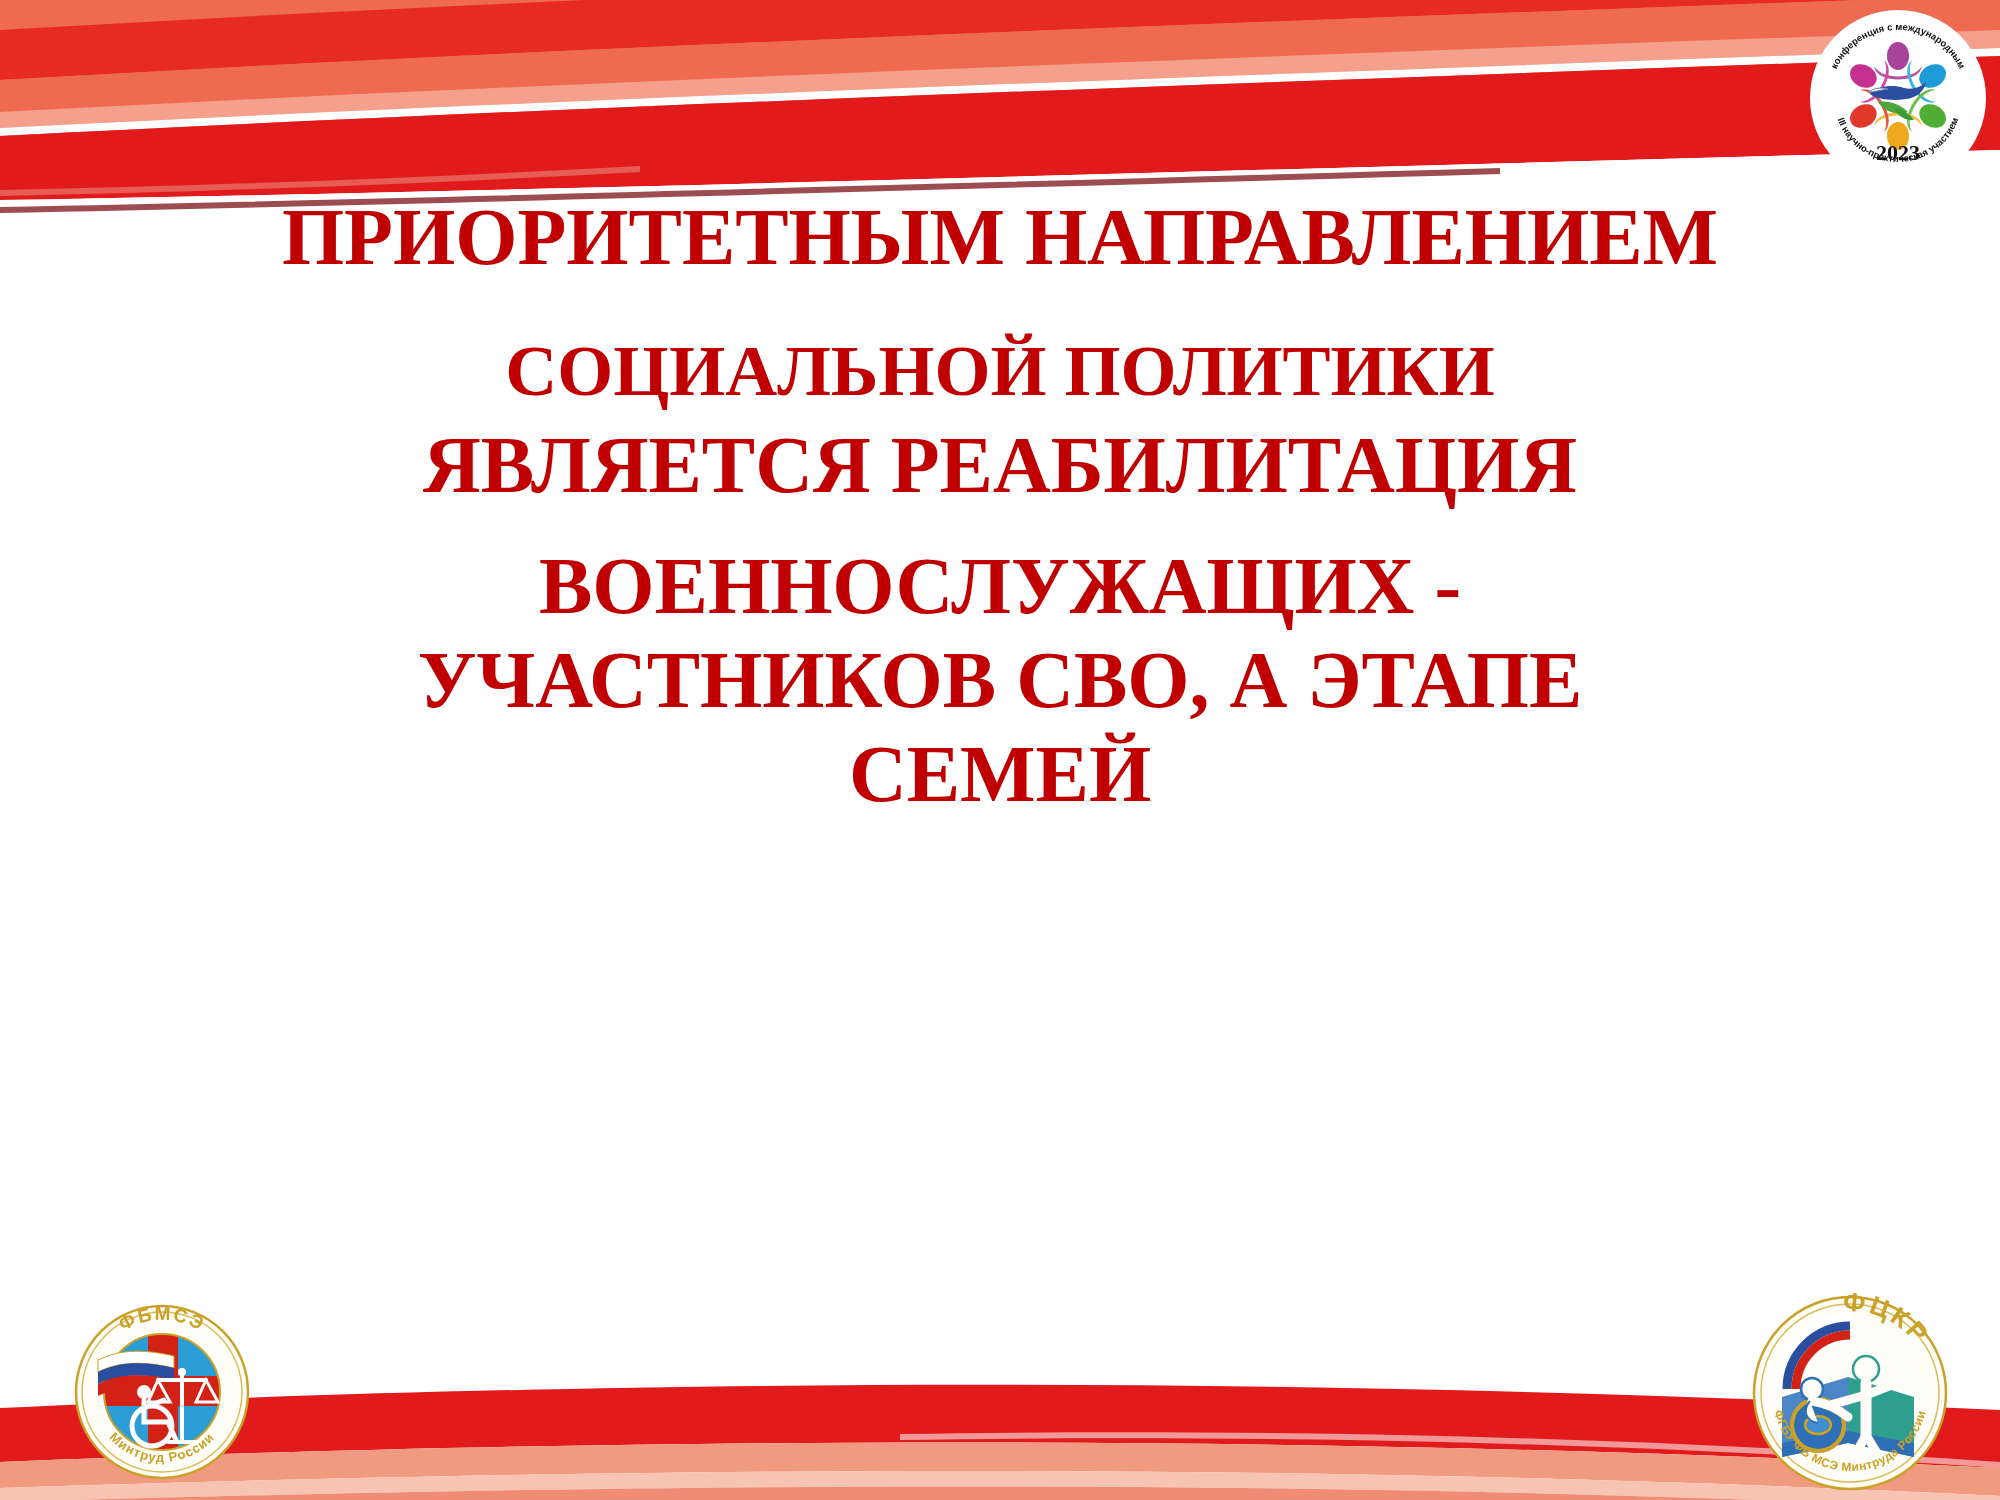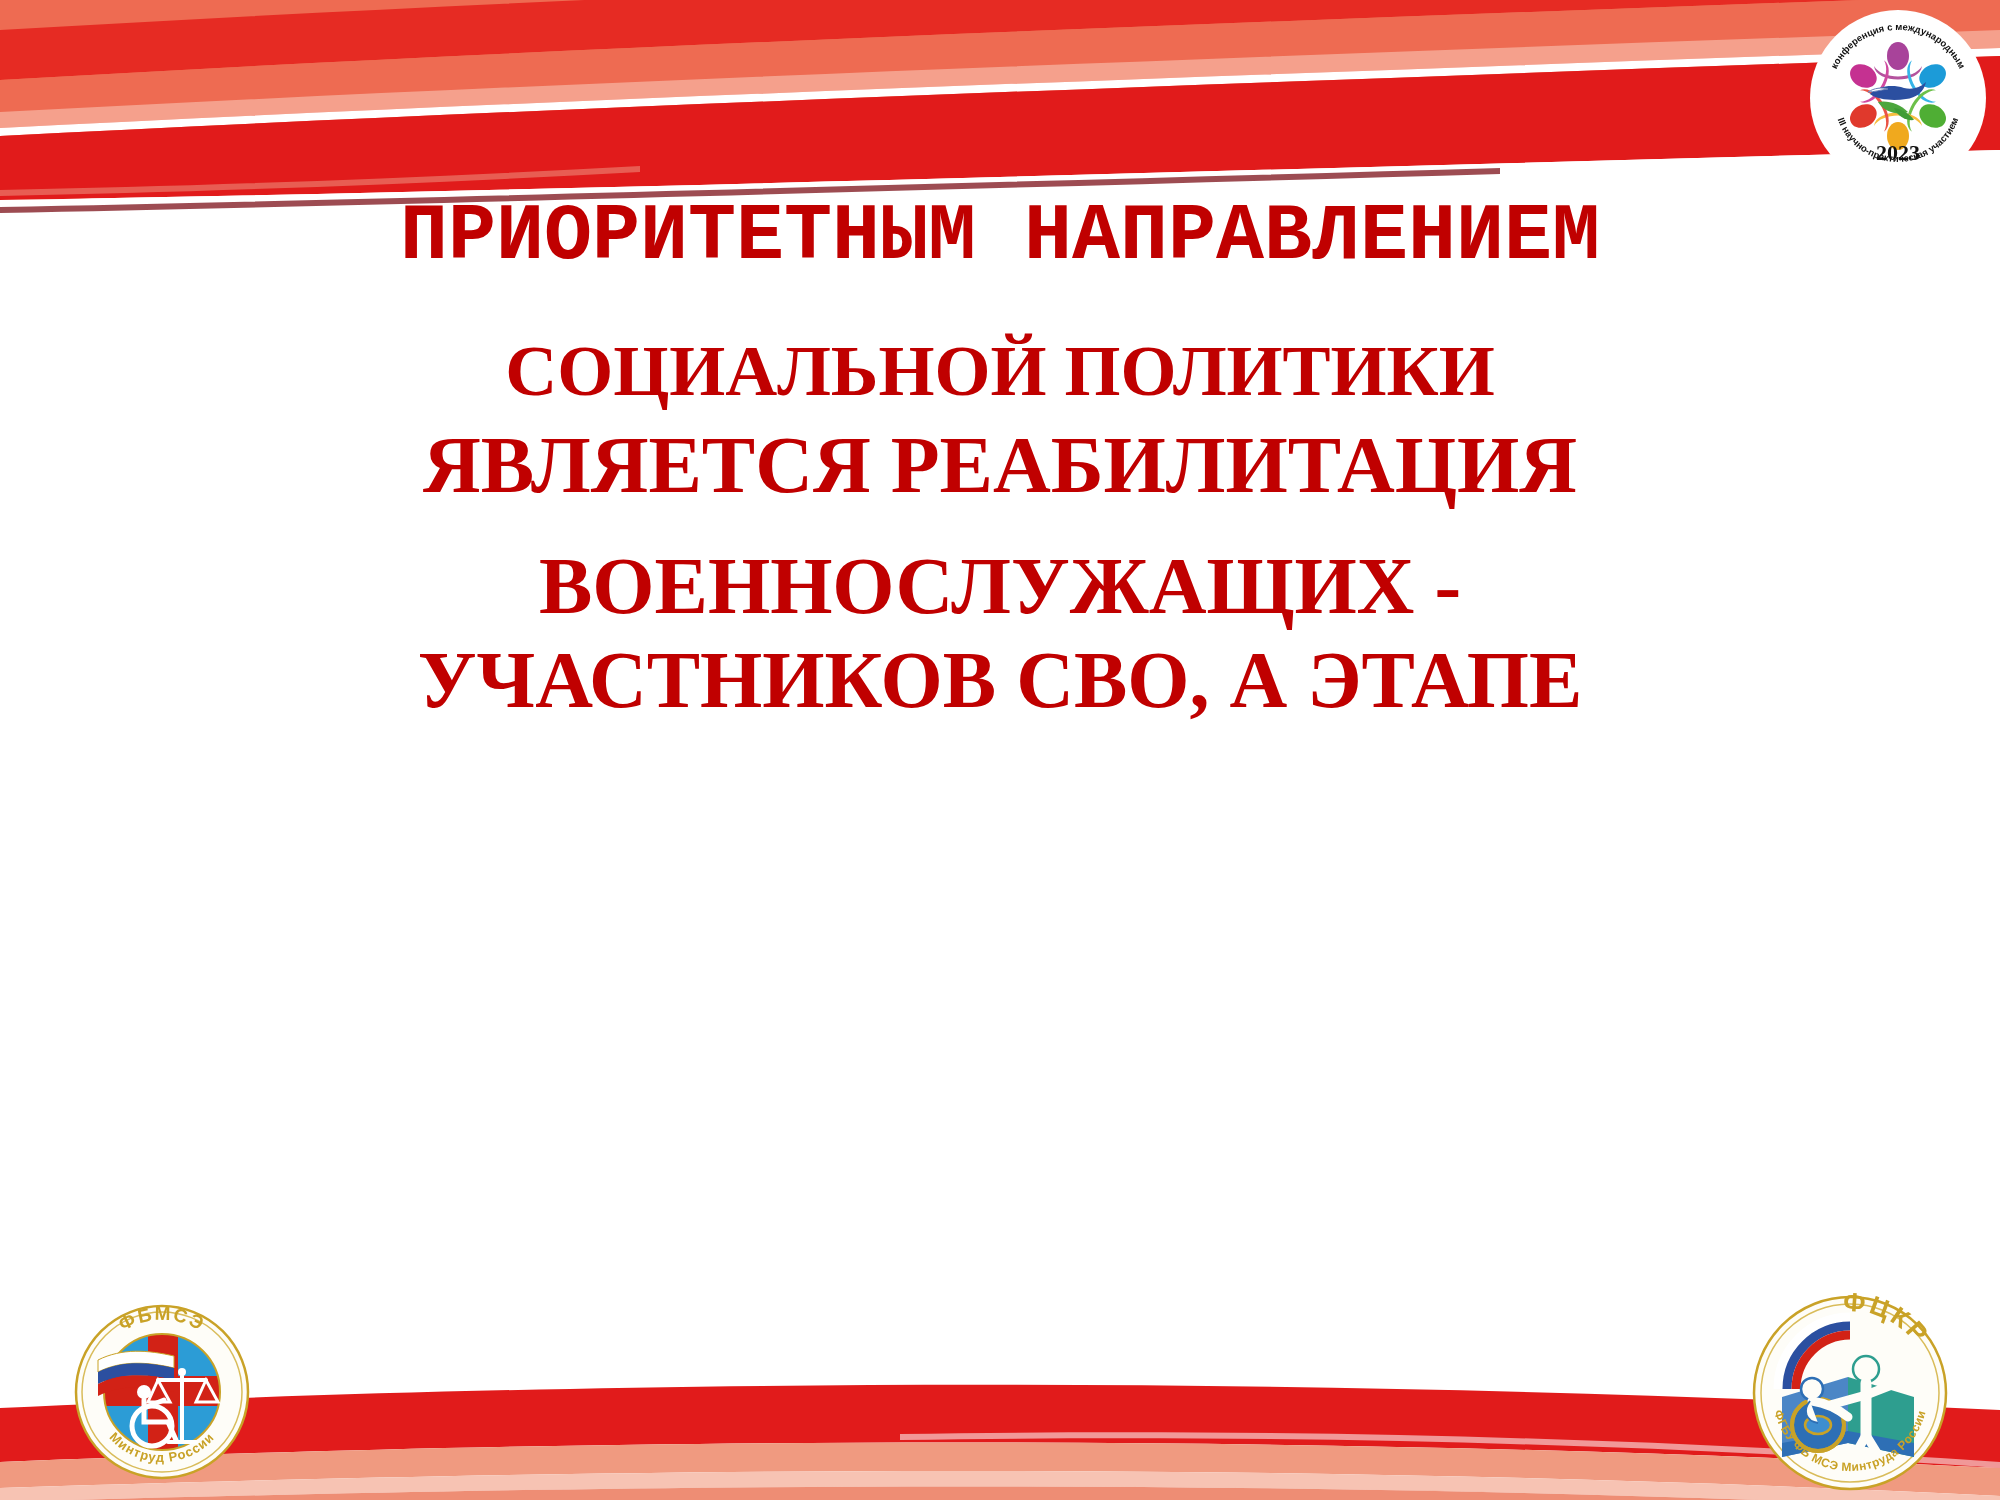--- a/index.html
+++ b/index.html
@@ -149,25 +149,26 @@
         <path d="M60,84 C66,80 74,79 80,81 C72,82 66,84 60,84 Z" fill="#FFFFFF" stroke="#6A80B8" stroke-width="1"></path>
         <path d="M70,94 C80,92 92,96 100,104 C90,108 76,104 70,94 Z" fill="#4CA63C"></path>
         <path d="M86,100 C94,101 102,106 106,112 C98,113 89,108 86,100 Z" fill="#3F9C35"></path>
       </g>
 
       <text x="90" y="152" text-anchor="middle" font-family="'Liberation Serif', serif" font-size="22" font-weight="bold" fill="#111111">2023</text>
     </svg>
   </div>
 
   <div class="title-block">
-    <div class="title-line" style="font-size: 80px; font-family: Liberation Mono, monospace;">ПРИОРИТЕТНЫМ НАПРАВЛЕНИЕМ</div>
+    <div class="title-line" style="font-size: 80px;">ПРИОРИТЕТНЫМ НАПРАВЛЕНИЕМ</div>
     <div class="title-line" style="font-size: 72px; margin-top: 40px;">СОЦИАЛЬНОЙ ПОЛИТИКИ</div>
     <div class="title-line" style="font-size: 80px;">ЯВЛЯЕТСЯ РЕАБИЛИТАЦИЯ</div>
     <div class="title-line" style="font-size: 80px; margin-top: 27px;">ВОЕННОСЛУЖАЩИХ -</div>
     <div class="title-line" style="font-size: 80px;">УЧАСТНИКОВ СВО, А ЭТАПЕ</div>
+    <div class="title-line" style="font-size: 80px;">СЕМЕЙ</div>
   </div>
 
   <svg class="wave-bottom" viewBox="0 0 2000 150" preserveAspectRatio="none" aria-hidden="true">
     <defs>
       <clipPath id="botclip">
           <rect x="0" y="0" width="2000" height="150"></rect>
         </clipPath>
     </defs>
     <g clip-path="url(#botclip)">
 

